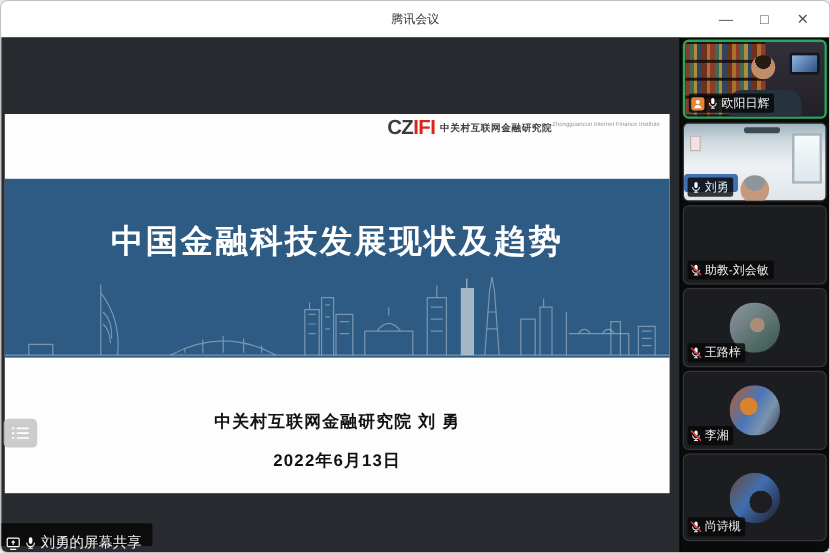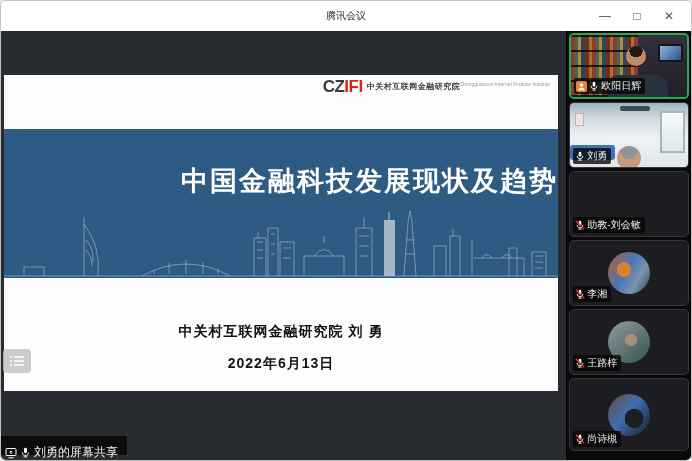--- a/index.html
+++ b/index.html
@@ -13,34 +13,34 @@
   .win-controls { position:absolute; right:6px; top:0; height:30px; display:flex; }
   .win-btn { width:32px; height:30px; display:flex; align-items:center; justify-content:center;
              color:#555; font-size:12px; cursor:default; }
 
   
   .content { display:flex; height:429px; }
 
   
   .main { position:relative; width:567px; height:100%; background:#282b30; overflow:hidden; }
 
-  .slide { position:absolute; left:3px; top:44px; width:554px; height:316px; background:#fdfdfd; }
+  .slide { position:absolute; left:3px; top:64px; width:554px; height:316px; background:#fdfdfd; }
 
   
   .logo { position:absolute; top:3px; right:8px; display:flex; align-items:center; gap:4px; }
   .logo .brand { font-size:17px; font-weight:900; letter-spacing:-0.5px; line-height:1; }
   .logo .brand .cz { color:#3b3b3b; }
   .logo .brand .ifi { color:#d8261c; }
   .logo .orgs { display:flex; flex-direction:row; line-height:1.15; }
   .logo .org-cn { font-size:8px; font-weight:bold; color:#3f3f3f; letter-spacing:0.5px; }
   .logo .org-en { font-size:5px; color:#9a9a9a; }
 
   
   .banner { position:absolute; left:0; top:54px; width:100%; height:149px; background:#2d5b83; overflow:hidden; }
-  .banner h1 { margin-top:34px; text-align:right; color:#ffffff; font-size:27px; font-weight:bold; letter-spacing:2px; }
+  .banner h1 { margin-top:34px; text-align:center; color:#ffffff; font-size:27px; font-weight:bold; letter-spacing:2px; }
   .skyline { position:absolute; left:0; bottom:0; width:100%; height:68px; display:block; }
 
   .author-line { position:absolute; top:248px; width:100%; text-align:center; font-size:14px; font-weight:bold; color:#121212; letter-spacing:1px; }
   .date-line   { position:absolute; top:280px; width:100%; text-align:center; font-size:14px; font-weight:bold; color:#121212; letter-spacing:1px; }
 
   
   .panel-toggle { position:absolute; left:2px; top:318px; width:28px; height:24px;
                   background:rgba(195,195,195,0.85); border-radius:4px;
                   display:flex; align-items:center; justify-content:center; }
 
@@ -253,48 +253,48 @@
               <line x1="6" y1="9.3" x2="6" y2="11" stroke="#ffffff" stroke-width="1"></line>
               <line x1="4" y1="11" x2="8" y2="11" stroke="#ffffff" stroke-width="1"></line>
               <line x1="1" y1="1" x2="11" y2="11" stroke="#e23b3b" stroke-width="1.6"></line>
             </svg>
           </span>
           <span>助教-刘会敏</span>
         </div>
       </div>
 
       <div class="tile avatar-tile">
+        <div class="avatar photo-wang"></div>
+        <div class="name-tag">
+          <span class="mic">
+            <svg width="10" height="10" viewBox="0 0 12 12">
+              <rect x="4.4" y="0.8" width="3.2" height="6" rx="1.6" fill="#ffffff"></rect>
+              <path d="M2.5 5.8 a3.5 3.5 0 0 0 7 0" fill="none" stroke="#ffffff" stroke-width="1"></path>
+              <line x1="6" y1="9.3" x2="6" y2="11" stroke="#ffffff" stroke-width="1"></line>
+              <line x1="4" y1="11" x2="8" y2="11" stroke="#ffffff" stroke-width="1"></line>
+              <line x1="1" y1="1" x2="11" y2="11" stroke="#e23b3b" stroke-width="1.6"></line>
+            </svg>
+          </span>
+          <span>王路梓</span>
+        </div>
+      </div>
+
+      <div class="tile avatar-tile">
         <div class="avatar photo-lixiang"></div>
         <div class="name-tag">
           <span class="mic">
             <svg width="10" height="10" viewBox="0 0 12 12">
               <rect x="4.4" y="0.8" width="3.2" height="6" rx="1.6" fill="#ffffff"></rect>
               <path d="M2.5 5.8 a3.5 3.5 0 0 0 7 0" fill="none" stroke="#ffffff" stroke-width="1"></path>
               <line x1="6" y1="9.3" x2="6" y2="11" stroke="#ffffff" stroke-width="1"></line>
               <line x1="4" y1="11" x2="8" y2="11" stroke="#ffffff" stroke-width="1"></line>
               <line x1="1" y1="1" x2="11" y2="11" stroke="#e23b3b" stroke-width="1.6"></line>
             </svg>
           </span>
           <span>李湘</span>
-        </div>
-      </div>
-
-      <div class="tile avatar-tile">
-        <div class="avatar photo-wang"></div>
-        <div class="name-tag">
-          <span class="mic">
-            <svg width="10" height="10" viewBox="0 0 12 12">
-              <rect x="4.4" y="0.8" width="3.2" height="6" rx="1.6" fill="#ffffff"></rect>
-              <path d="M2.5 5.8 a3.5 3.5 0 0 0 7 0" fill="none" stroke="#ffffff" stroke-width="1"></path>
-              <line x1="6" y1="9.3" x2="6" y2="11" stroke="#ffffff" stroke-width="1"></line>
-              <line x1="4" y1="11" x2="8" y2="11" stroke="#ffffff" stroke-width="1"></line>
-              <line x1="1" y1="1" x2="11" y2="11" stroke="#e23b3b" stroke-width="1.6"></line>
-            </svg>
-          </span>
-          <span>王路梓</span>
         </div>
       </div>
 
       <div class="tile avatar-tile tall">
         <div class="avatar photo-shang"></div>
         <div class="name-tag">
           <span class="mic">
             <svg width="10" height="10" viewBox="0 0 12 12">
               <rect x="4.4" y="0.8" width="3.2" height="6" rx="1.6" fill="#ffffff"></rect>
               <path d="M2.5 5.8 a3.5 3.5 0 0 0 7 0" fill="none" stroke="#ffffff" stroke-width="1"></path>

